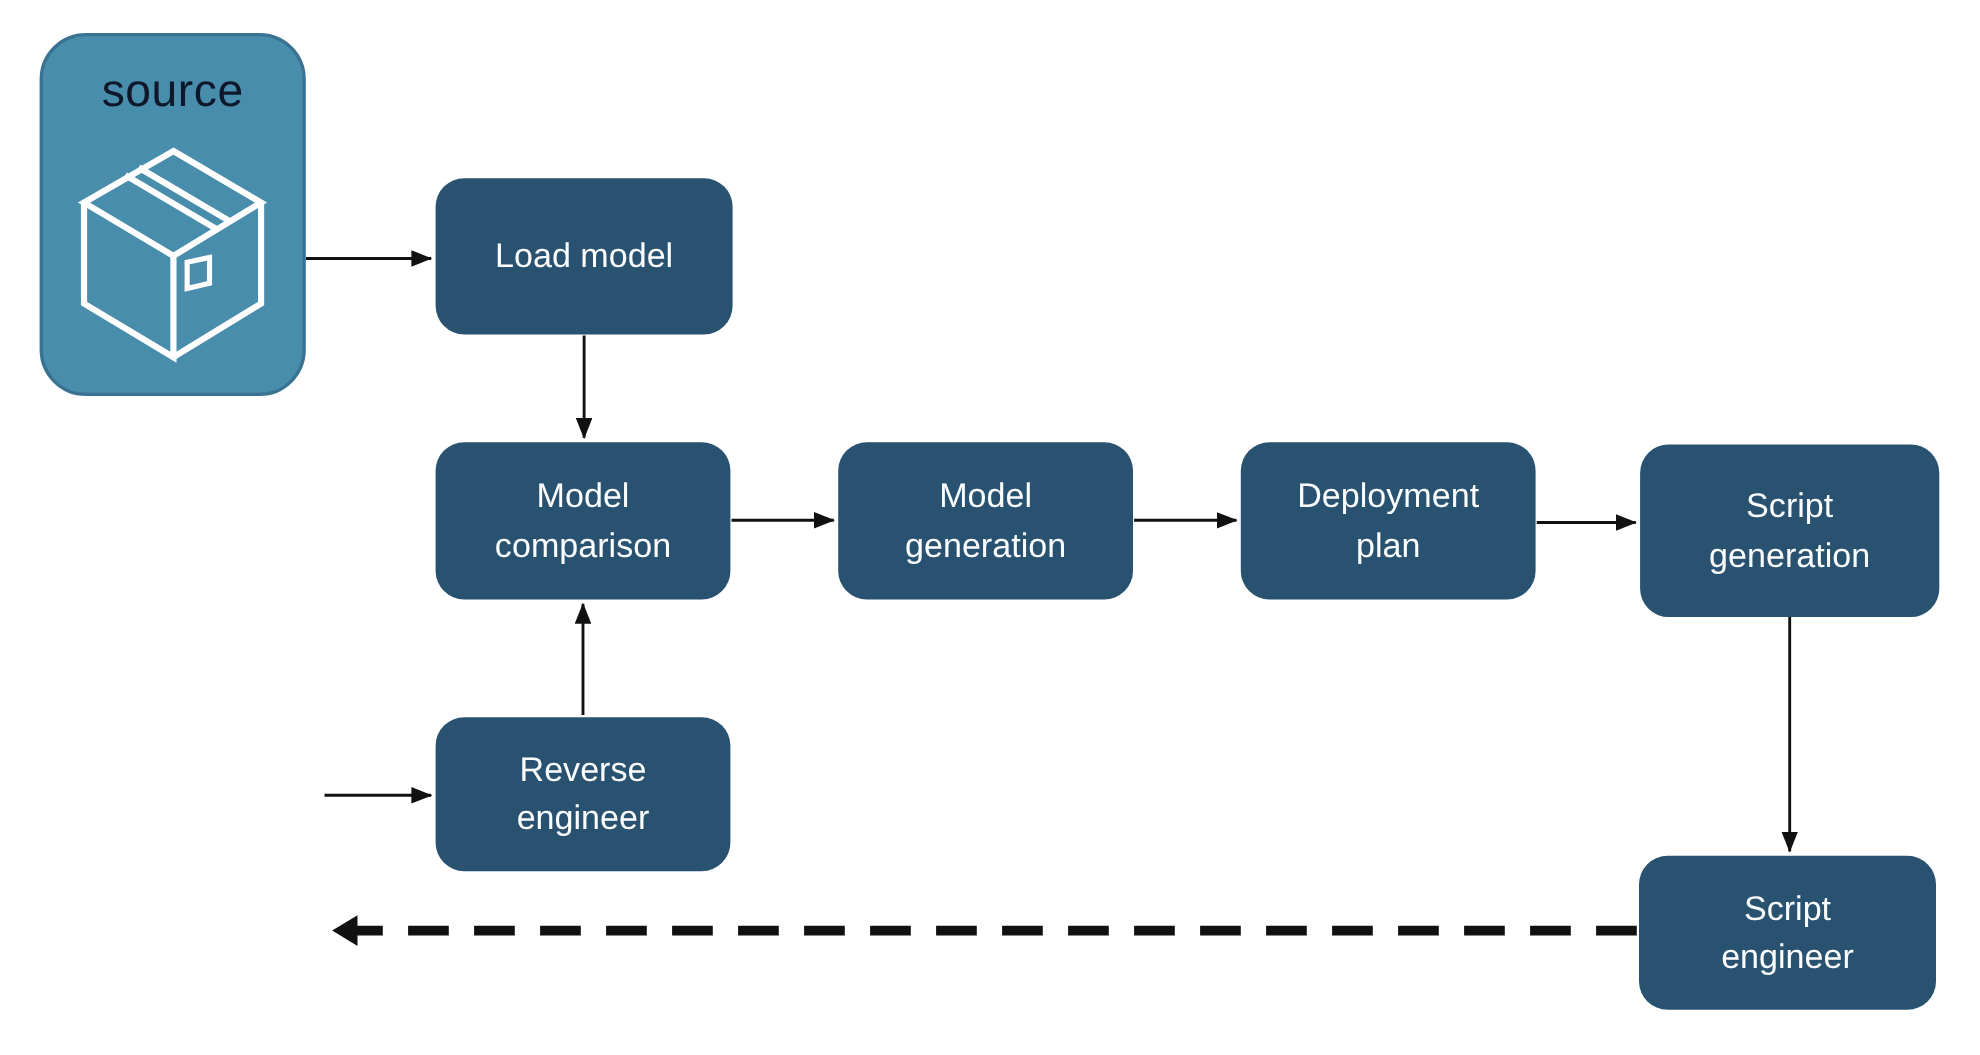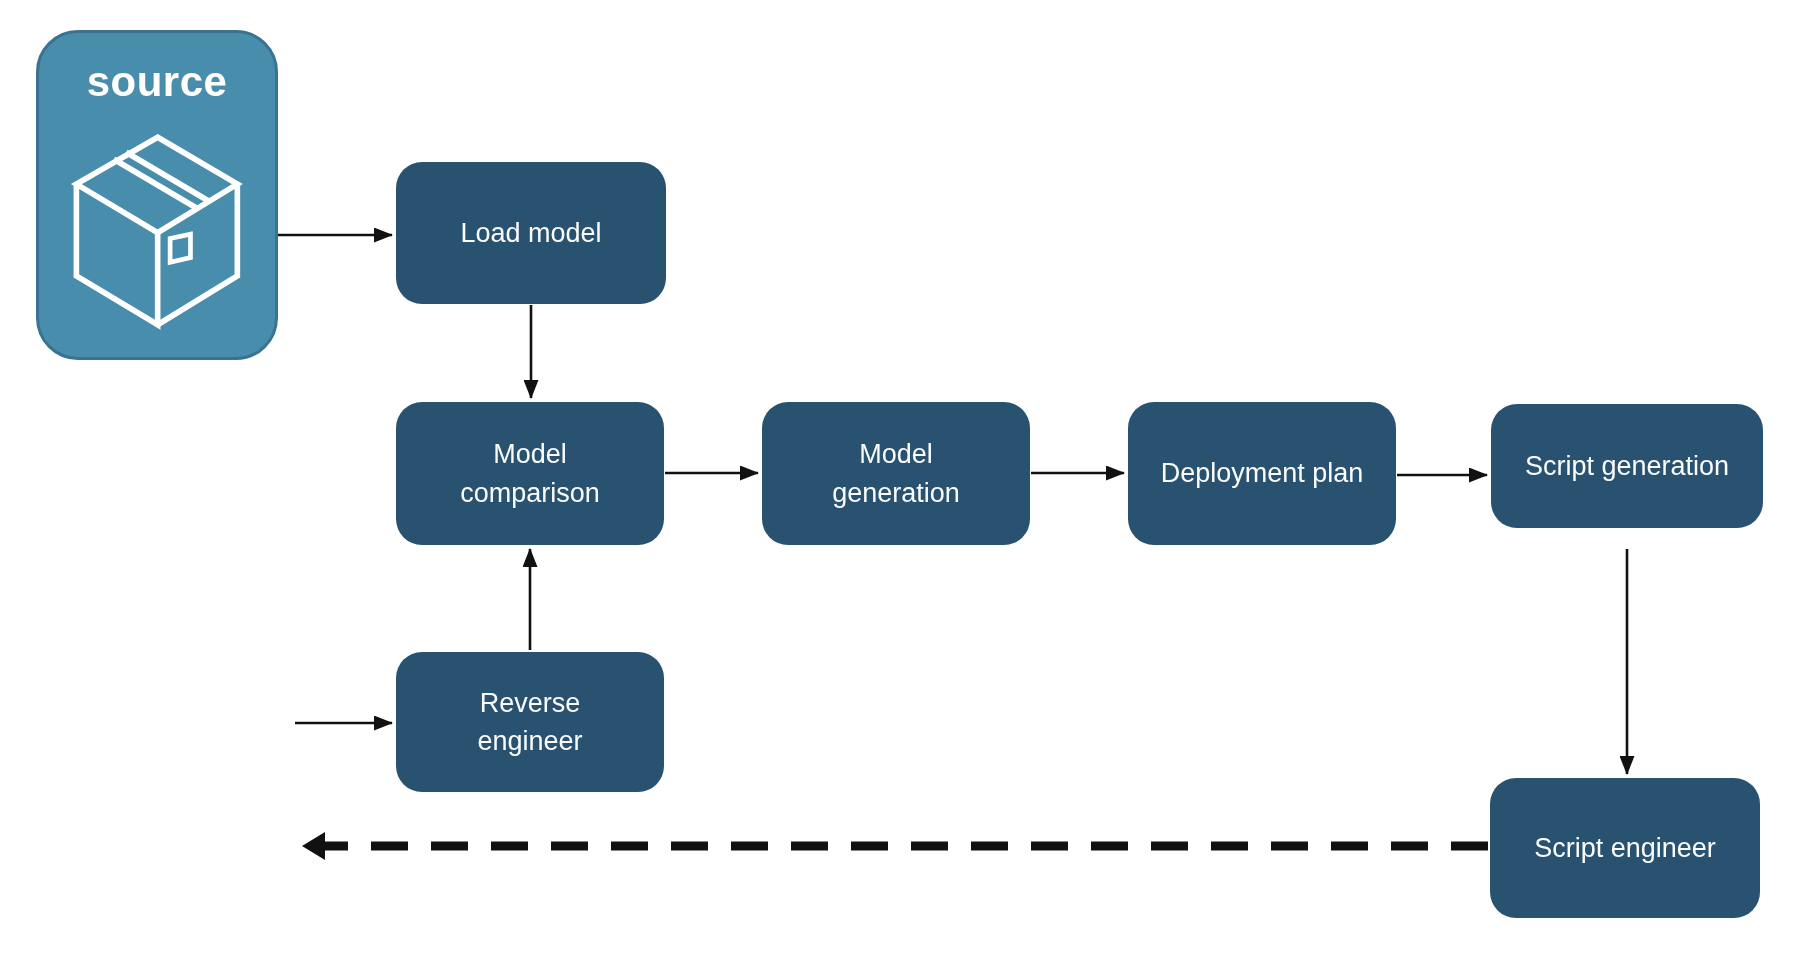--- a/index.html
+++ b/index.html
@@ -29,23 +29,23 @@
     border: 3px solid #3a7391;
     border-radius: 42px;
     box-sizing: border-box;
     display: flex;
     flex-direction: column;
     align-items: center;
   }
   .endpoint-source { left: 36px;  top: 30px;  width: 242px; height: 330px; }
   .endpoint-target { left: 46px;  top: 604px; width: 248px; height: 330px; }
   .ep-label {
-    color: #ffffff;
+    color: #0f172a;
     font-size: 42px;
-    font-weight: bold;
+    font-weight: normal;
     letter-spacing: 0.5px;
     margin-top: 26px;
     line-height: 1.1;
   }
   .ep-icon-wrap {
     flex: 1;
     display: flex;
     align-items: center;
     justify-content: center;
     width: 100%;
@@ -53,32 +53,32 @@
   
   .node {
     position: absolute;
     background: #295271;
     border-radius: 26px;
     color: #fbfcfd;
     display: flex;
     align-items: center;
     justify-content: center;
     text-align: center;
-    font-size: 27px;
+    font-size: 31px;
     line-height: 1.42;
   }
   .node-label {
     display: inline-block;
     max-width: 205px;
   }
   .node-load-model        { left: 396px;  top: 162px; width: 270px; height: 142px; }
   .node-model-comparison  { left: 396px;  top: 402px; width: 268px; height: 143px; }
   .node-model-differences { left: 762px;  top: 402px; width: 268px; height: 143px; }
   .node-deployment-plan   { left: 1128px; top: 402px; width: 268px; height: 143px; }
-  .node-script-generation { left: 1491px; top: 404px; width: 272px; height: 124px; }
+  .node-script-generation { left: 1491px; top: 404px; width: 272px; height: 157px; }
   .node-reverse-engineer  { left: 396px;  top: 652px; width: 268px; height: 140px; }
   .node-script-execution  { left: 1490px; top: 778px; width: 270px; height: 140px; }
 </style>
 </head>
 <body>
 
 <div class="canvas">
 
   <svg class="edges-layer" viewBox="0 0 1800 959" xmlns="http://www.w3.org/2000/svg">
     <defs>

